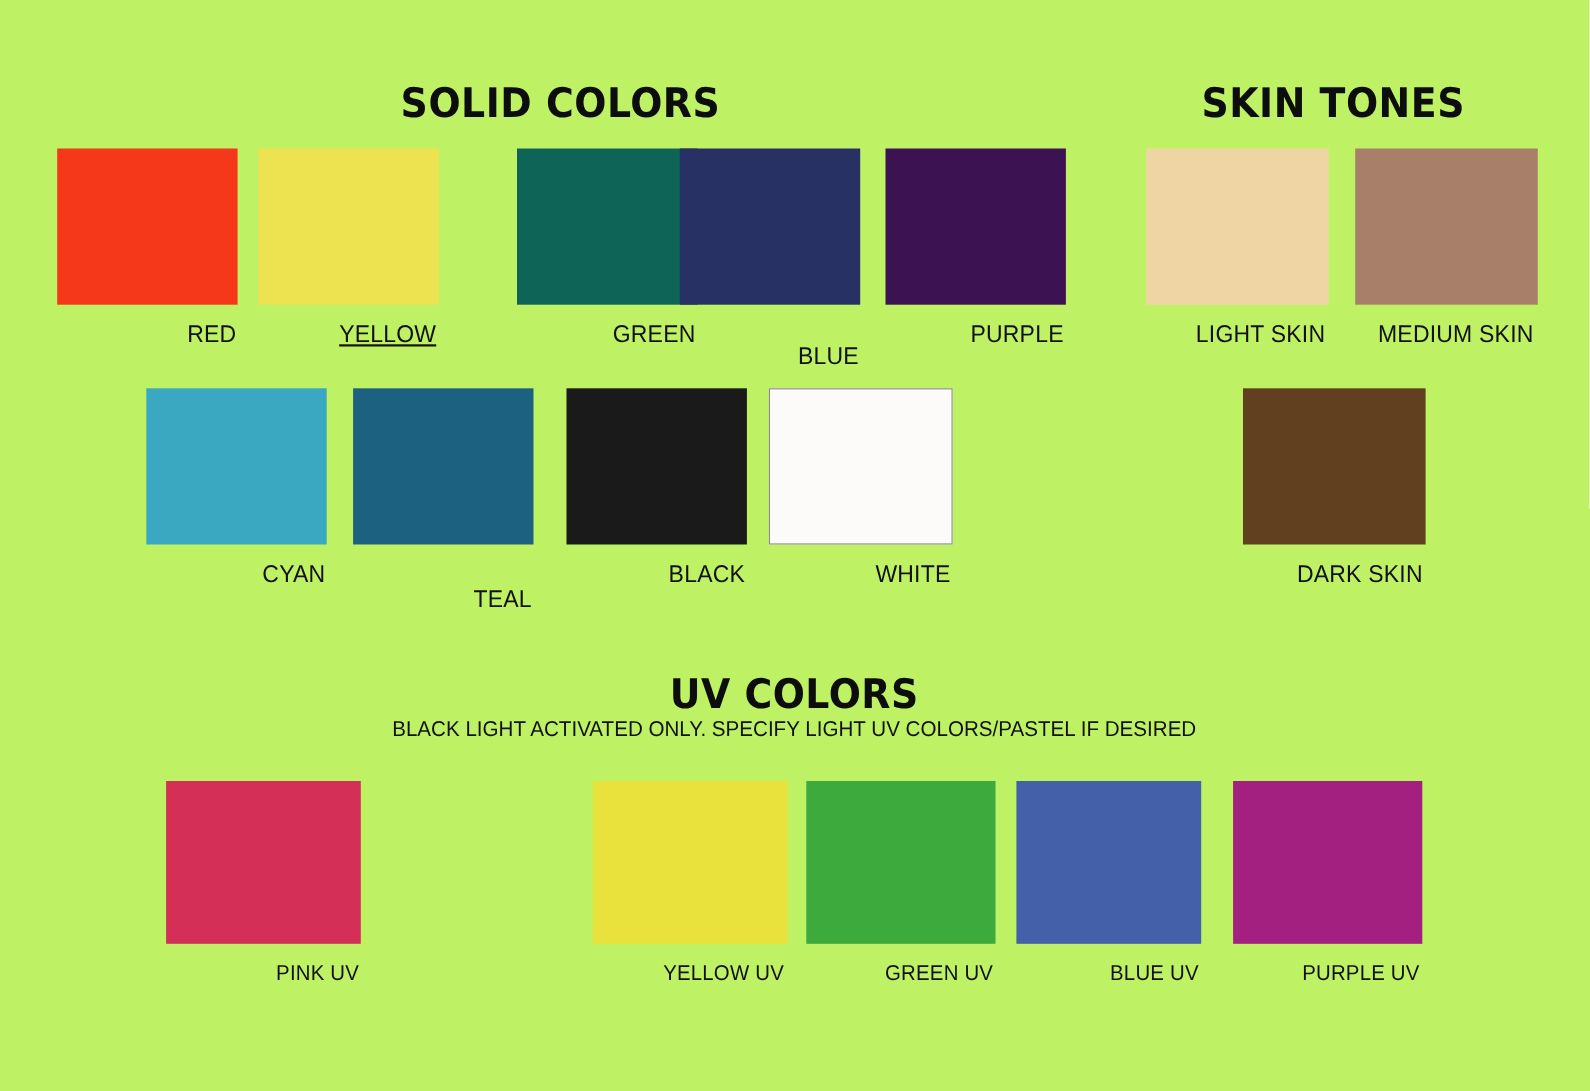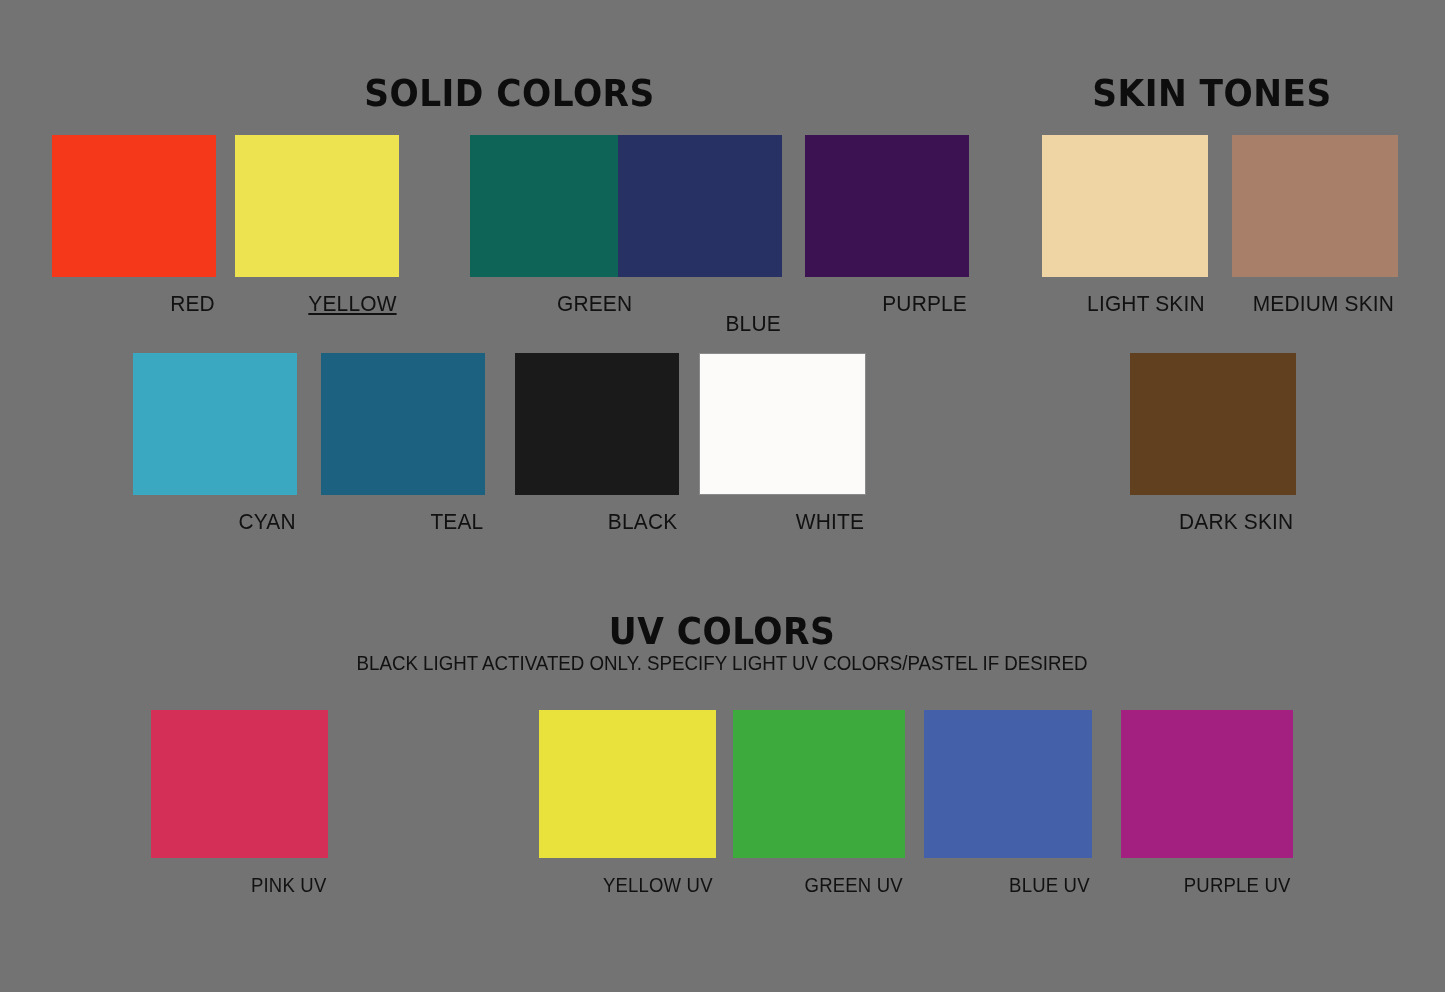--- a/index.html
+++ b/index.html
@@ -12,21 +12,21 @@
     height: 992px;
     font-family: "Liberation Sans", sans-serif;
     color: #111111;
     overflow: hidden;
     position: relative;
   }
   .page {
     position: relative;
     width: 1445px;
     height: 992px;
-    background: #737373;
+    background: #bef264;
   }
 
   
   .section-title {
     position: absolute;
     font-family: "DejaVu Sans", "Liberation Sans", sans-serif;
     font-weight: bold;
     font-size: 37px;
     letter-spacing: 0.5px;
     color: #0d0d0d;
@@ -105,21 +105,21 @@
   <div class="swatch-cell" style="left:805px; top:135px; width:164px;">
     <span class="swatch" style="width:164px;height:142px;background:#3D1252;"></span>
     <span class="swatch-label">PURPLE</span>
   </div>
 
   <div class="swatch-cell" style="left:133px; top:353px; width:164px;">
     <span class="swatch" style="width:164px;height:142px;background:#3BA8C2;"></span>
     <span class="swatch-label">CYAN</span>
   </div>
 
-  <div class="swatch-cell" style="left:321px; top:353px; width:164px;">
+  <div class="swatch-cell" style="left:321px; top:353px; width:164px;gap:23px;">
     <span class="swatch" style="width:164px;height:142px;background:#1C6280;"></span>
     <span class="swatch-label">TEAL</span>
   </div>
 
   <div class="swatch-cell" style="left:515px; top:353px; width:164px;">
     <span class="swatch" style="width:164px;height:142px;background:#1A1A1A;"></span>
     <span class="swatch-label">BLACK</span>
   </div>
 
   <div class="swatch-cell" style="left:699px; top:353px; width:167px;">

